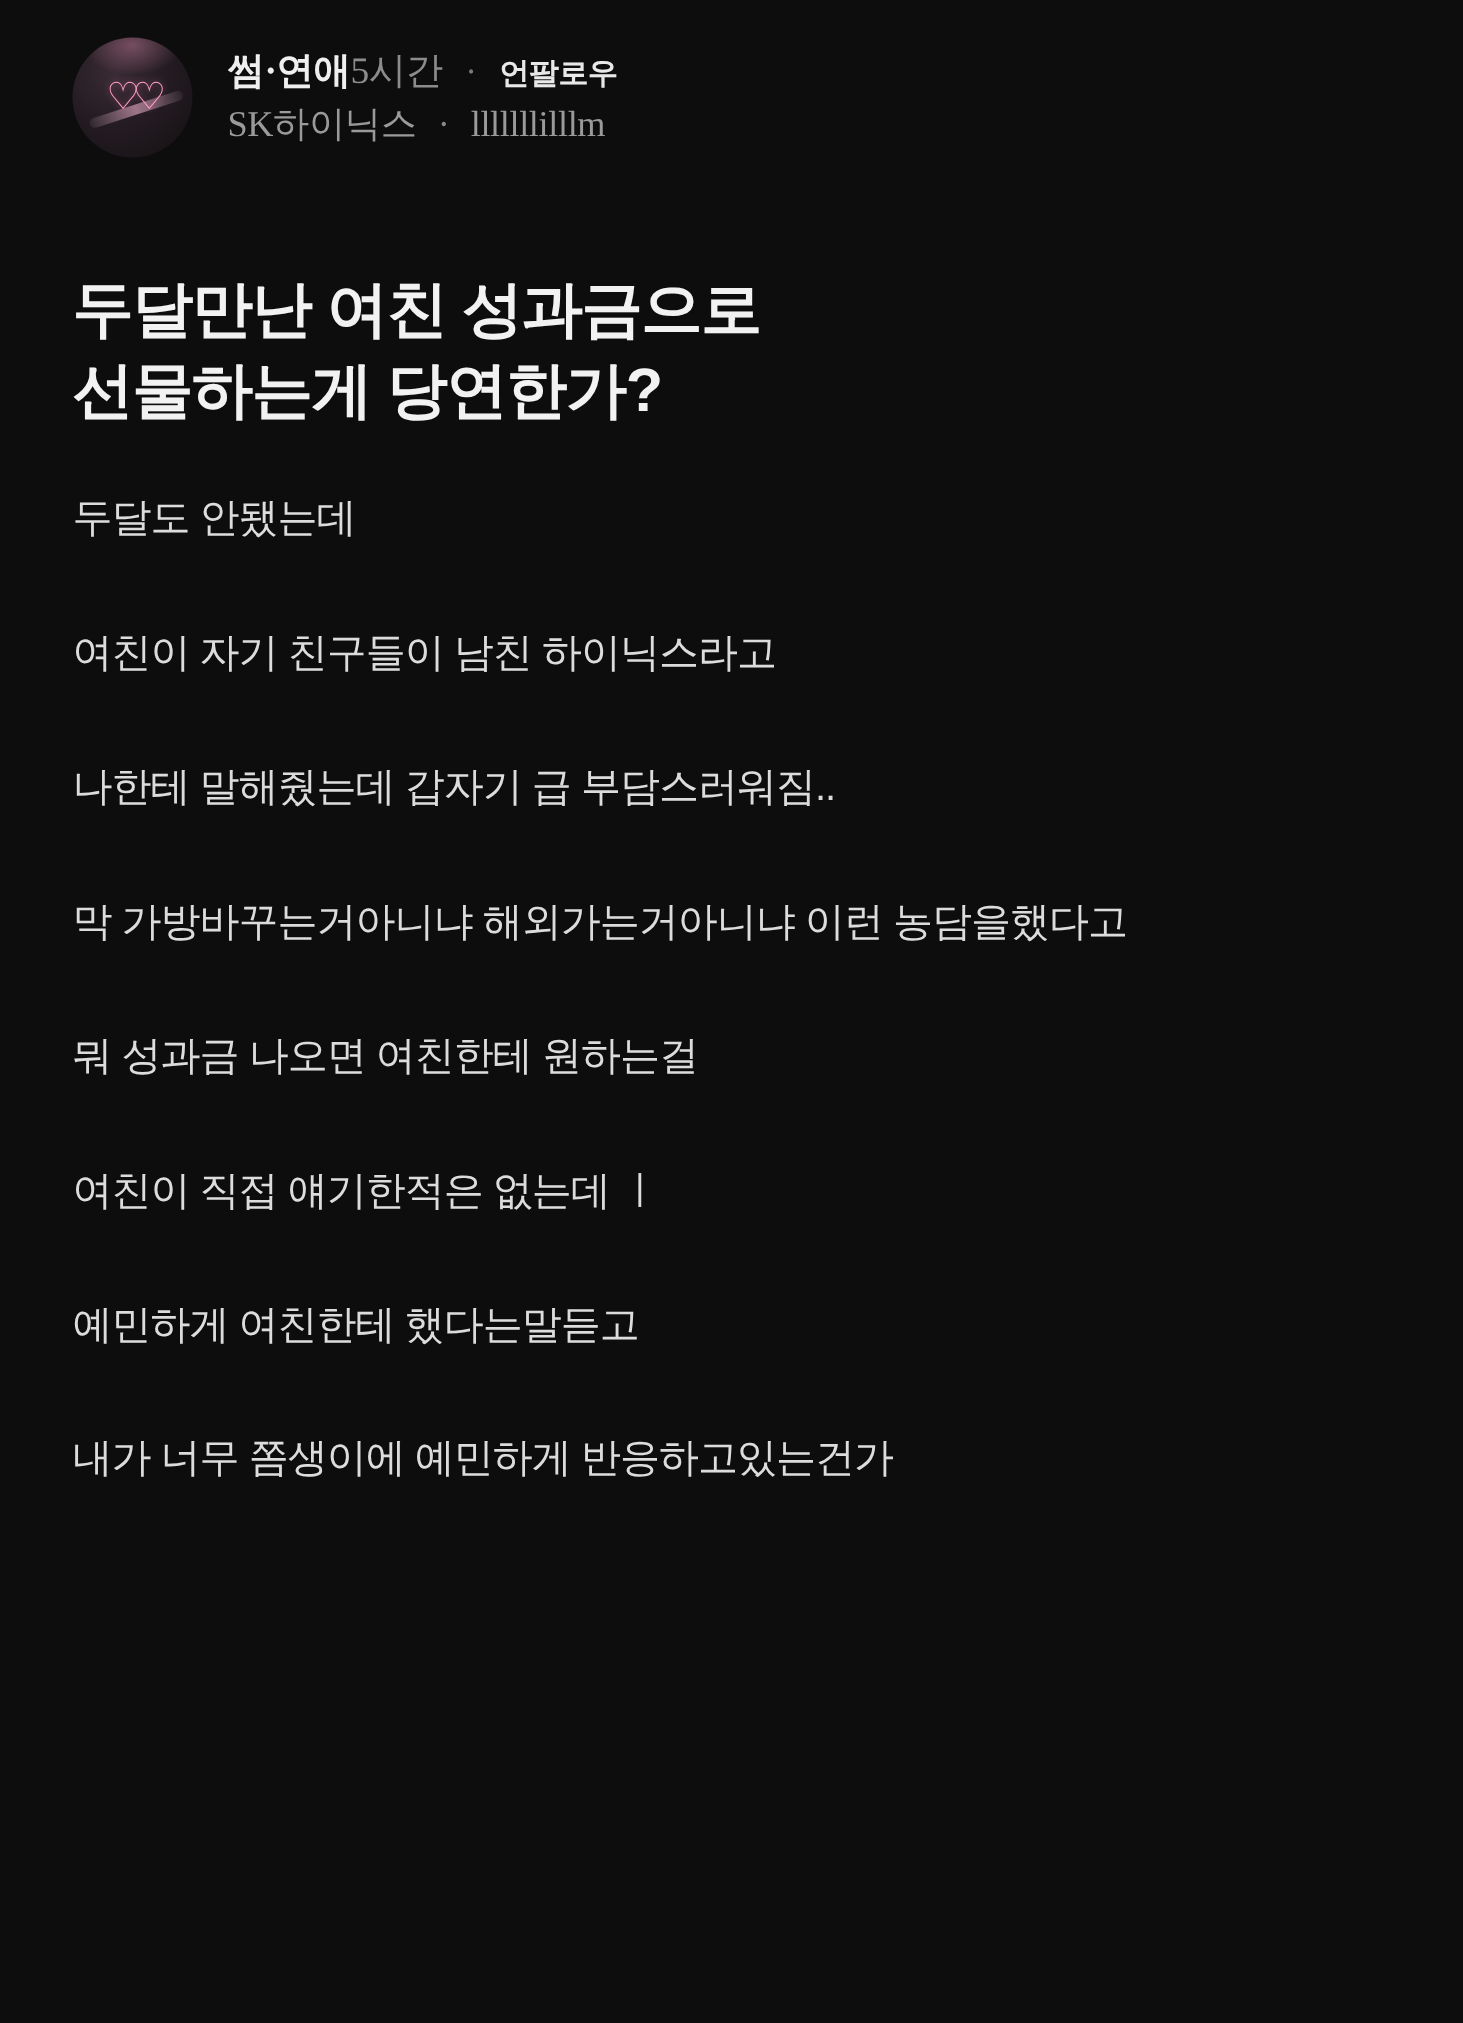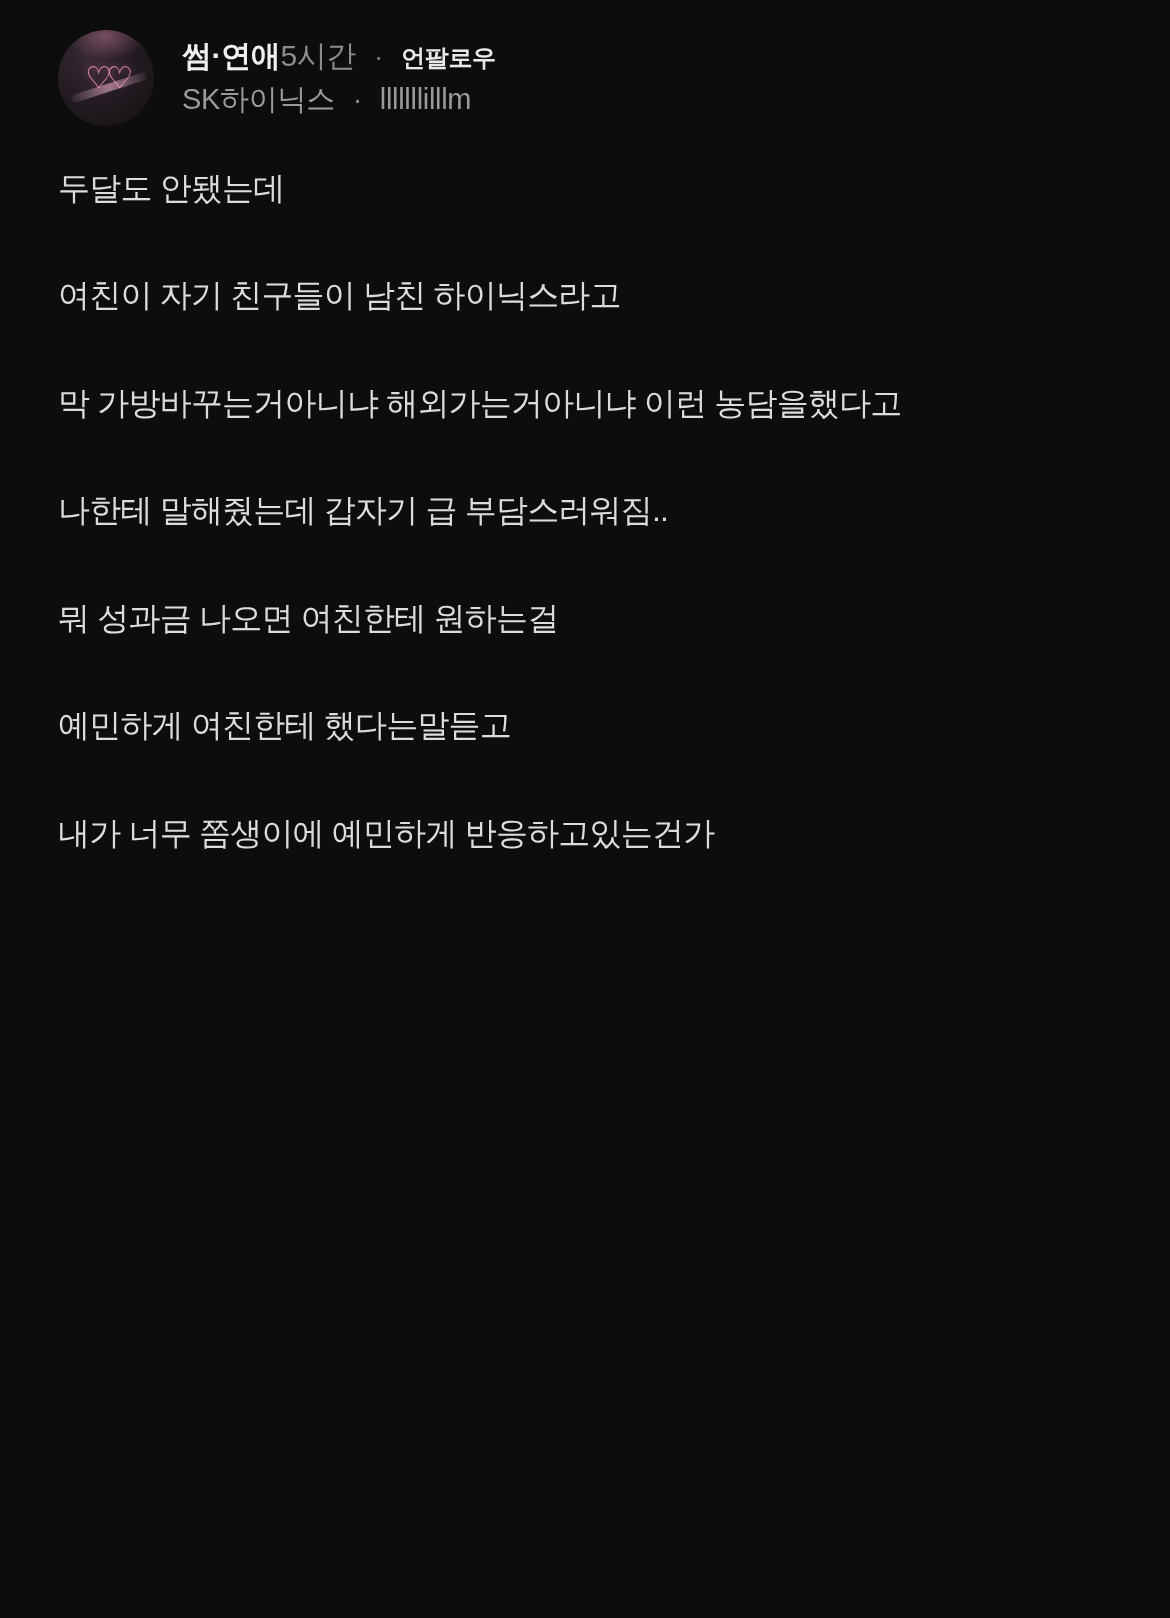--- a/index.html
+++ b/index.html
@@ -71,20 +71,21 @@
     line-height: 1;
     letter-spacing: -6px;
     color: #ff9ec4;
     text-shadow: 0 0 6px rgba(255,140,190,0.65);
   }
 
   .meta {
     margin-left: 28px;
     padding-top: 6px;
     min-width: 0;
+    font-family: Liberation Serif, serif;
   }
   .meta-line-1 {
     display: flex;
     align-items: baseline;
     gap: 0;
     white-space: nowrap;
   }
   .board-name {
     font-size: 30px;
     font-weight: 700;
@@ -165,24 +166,27 @@
       </div>
       <div class="meta-line-2">
         <span>SK하이닉스</span>
         <span class="mid-dot">·</span>
         <span>lllllllilllm</span>
       </div>
     </div>
 
   </div>
 
+  <h1 class="post-title">두달만난 여친 성과금으로
+선물하는게 당연한가?</h1>
 
   <div class="post-body">
     <p class="para">두달도 안됐는데</p>
     <p class="para">여친이 자기 친구들이 남친 하이닉스라고</p>
+    <p class="para">나한테 말해줬는데 갑자기 급 부담스러워짐..</p>
     <p class="para">막 가방바꾸는거아니냐 해외가는거아니냐 이런 농담을했다고</p>
-    <p class="para">나한테 말해줬는데 갑자기 급 부담스러워짐..</p>
     <p class="para">뭐 성과금 나오면 여친한테 원하는걸</p>
+    <p class="para">여친이 직접 얘기한적은 없는데 ㅣ</p>
     <p class="para">예민하게 여친한테 했다는말듣고</p>
     <p class="para">내가 너무 쫌생이에 예민하게 반응하고있는건가</p>
   </div>
 
 </div>
 
 </body></html>

